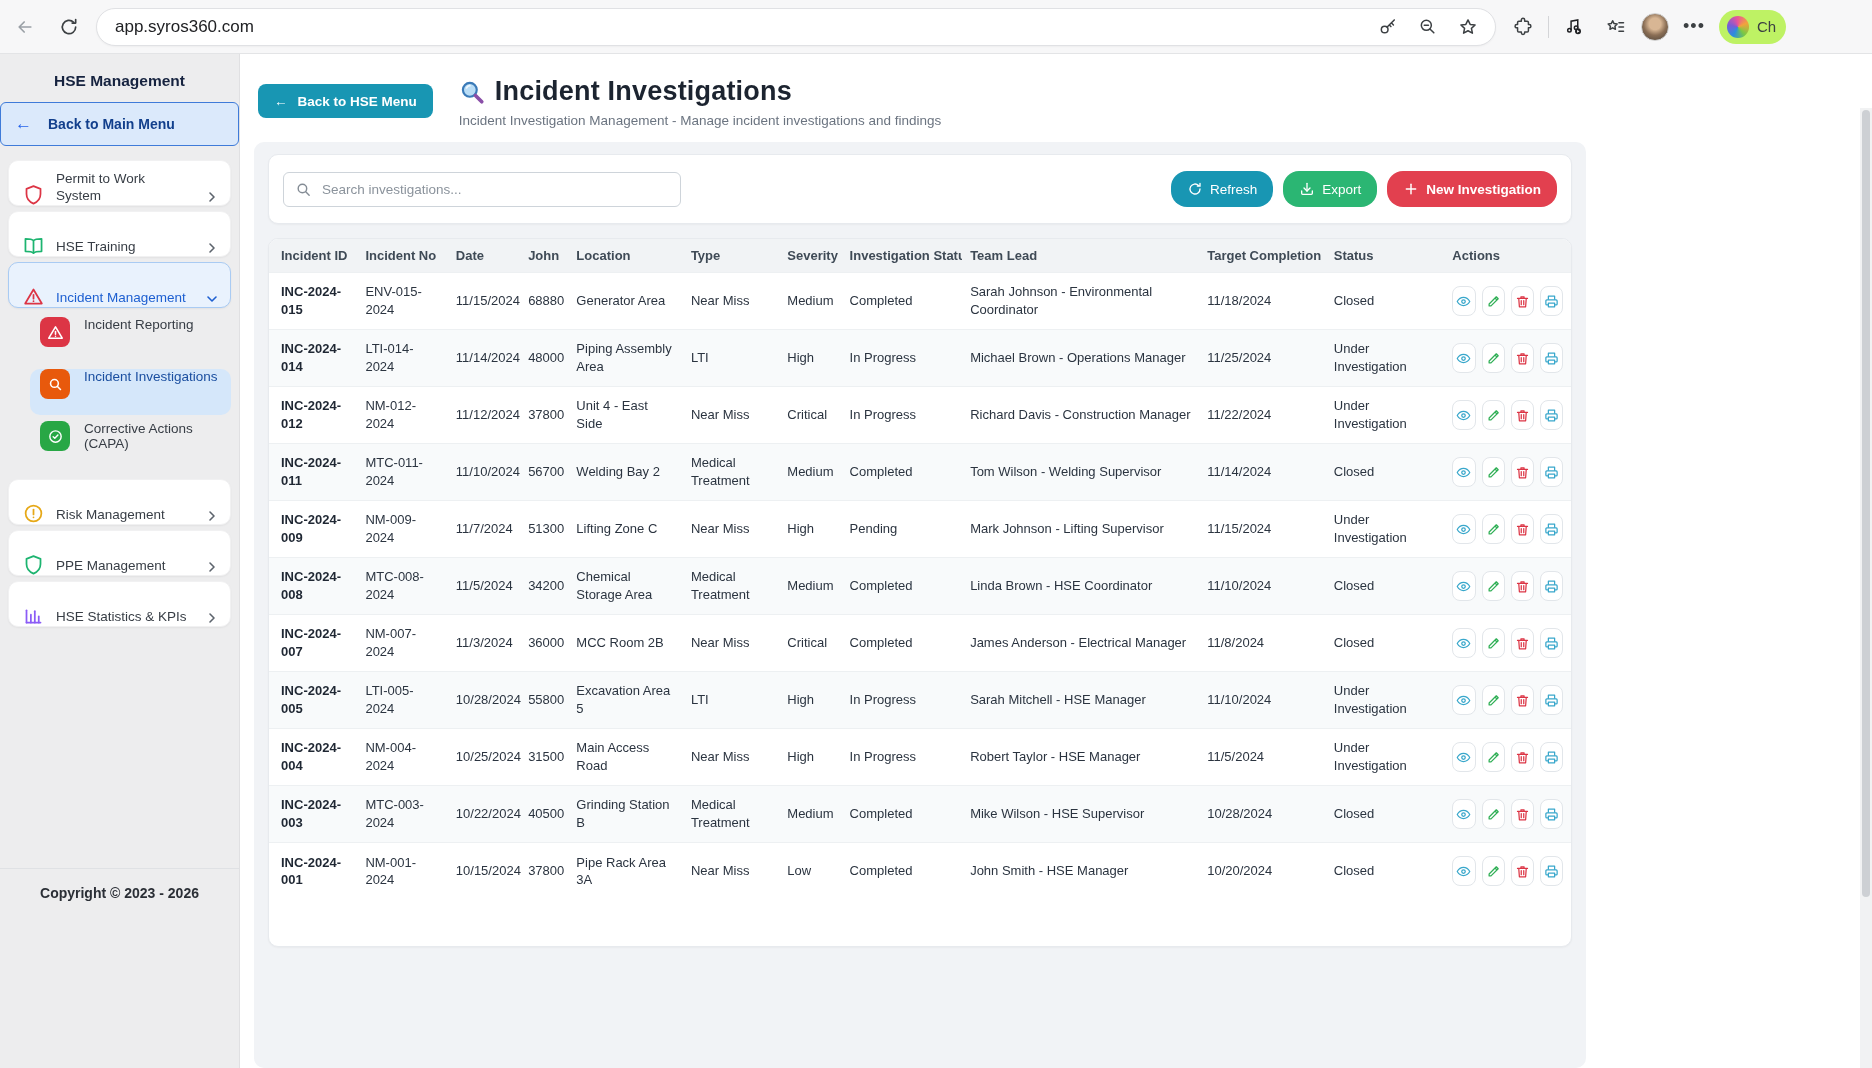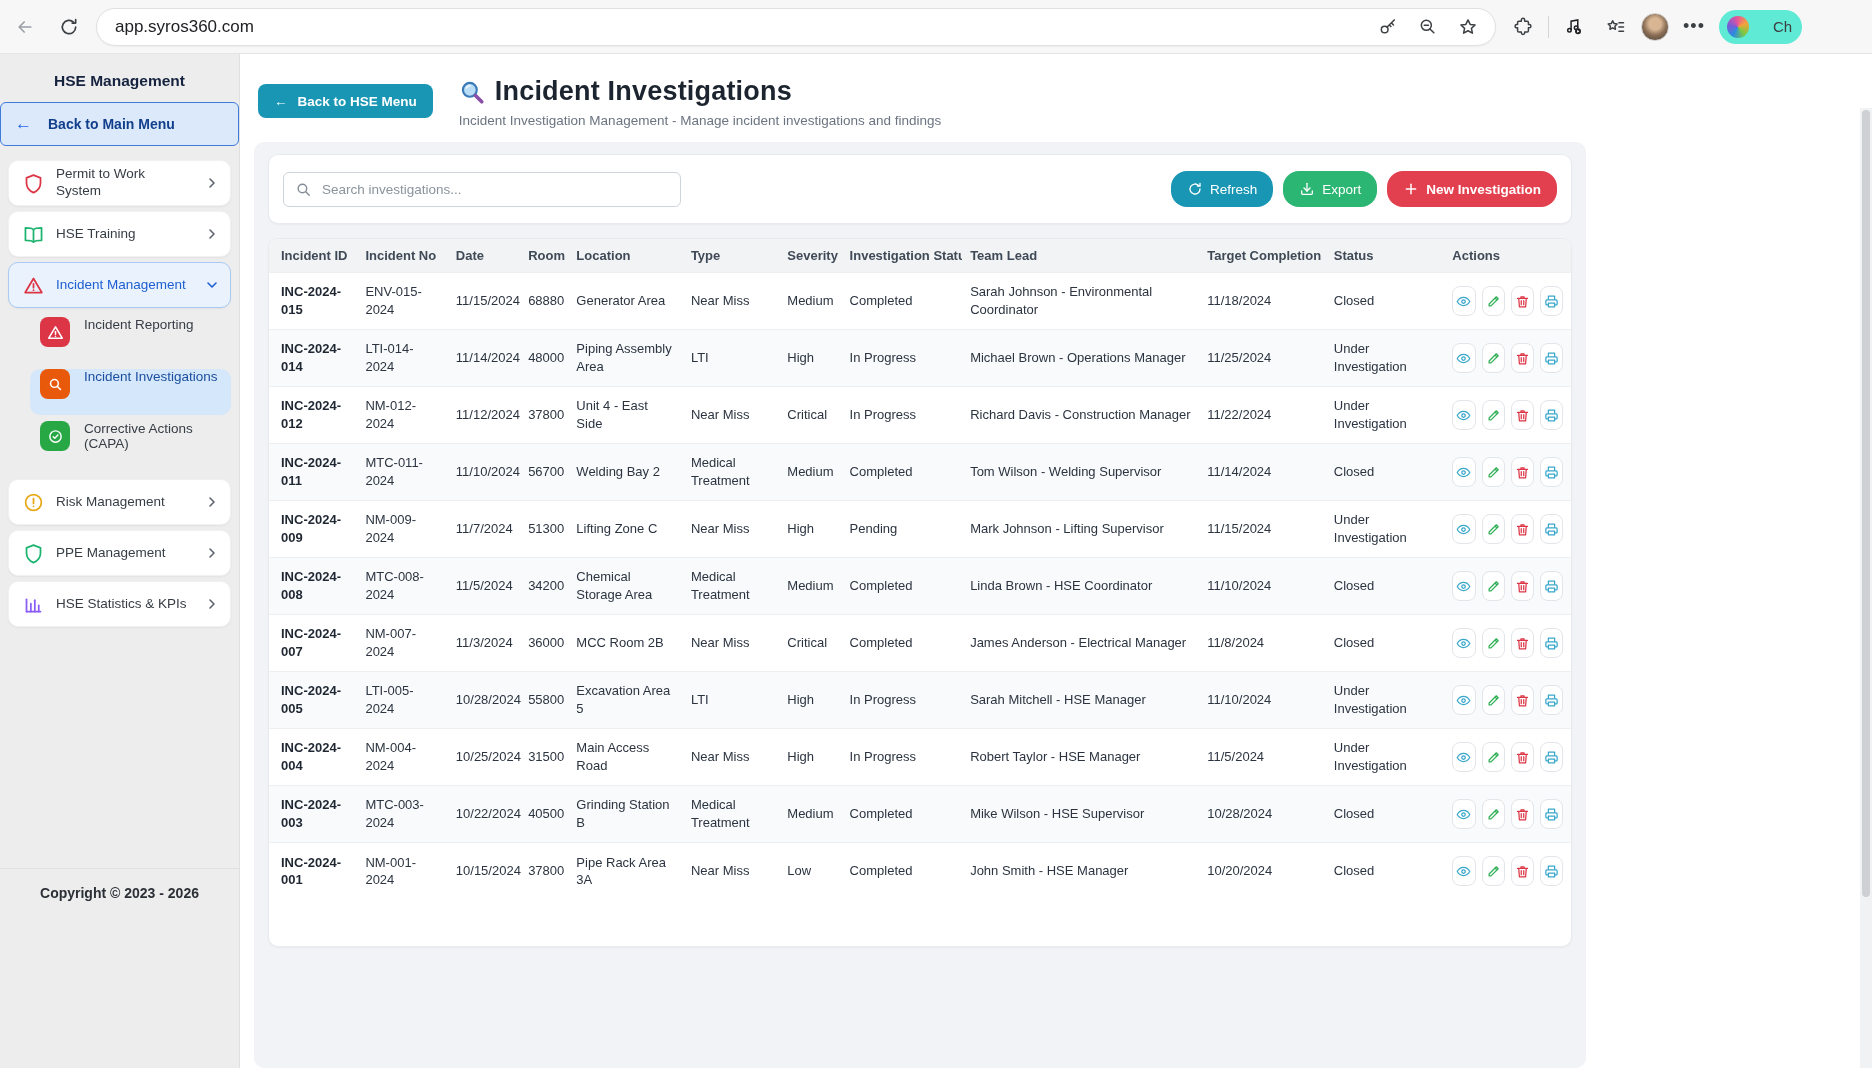--- a/index.html
+++ b/index.html
@@ -15,41 +15,41 @@
   .url-pill { flex:1 1 auto; max-width:1400px; height:38px; background:#fff; border:1px solid #e0e1e4;
     border-radius:19px; display:flex; align-items:center; padding:0 10px 0 18px;
     box-shadow:0 1px 2px rgba(0,0,0,.04); }
   .url-text { flex:1; font-size:17px; color:#202124; }
   .pill-icons { display:flex; gap:6px; }
   .right-cluster { display:flex; align-items:center; gap:8px; }
   .vdiv { width:1px; height:22px; background:#d4d5d8; }
   .avatar { width:28px; height:28px; border-radius:50%;
     background:radial-gradient(circle at 50% 38%, #d8b694 28%, #8a6e55 55%, #474039 100%);
     border:1px solid #cfcfcf; cursor:pointer; }
-  .copilot-pill { display:flex; align-items:center; gap:24px; background:#5eead4; border-radius:17px;
+  .copilot-pill { display:flex; align-items:center; gap:8px; background:#bef264; border-radius:17px;
     height:34px; padding:0 10px 0 8px; cursor:pointer; margin-right:-28px; }
   .copilot-orb { width:22px; height:22px; border-radius:50%;
     background:conic-gradient(from 210deg,#2b8de0,#7b5bd6,#e8539b,#f2a33c,#7ac943,#2b8de0); }
   .copilot-label { font-size:15px; color:#3c4043; }
   .dots { font-size:18px; color:#3c4043; letter-spacing:1px; }
 
   
   .app { display:flex; height:1014px; }
 
   
   .sidebar { width:240px; background:#ededee; display:flex; flex-direction:column;
     padding:12px 0 0; border-right:1px solid #e0e0e2; }
   .sb-title { text-align:center; font-size:15.5px; font-weight:bold; color:#16233f; padding:6px 0 12px; }
   .sb-back { margin:0 1px 14px 0; width:239px; height:44px; background:#dbe9fb; border:1px solid #3f7bd9;
     border-radius:6px; display:flex; align-items:center; gap:16px; padding:0 14px; cursor:pointer;
     font-size:14px; font-weight:bold; color:#123f8c; }
   .sb-back .arrow { color:#2563eb; font-size:17px; font-weight:normal; }
   .sb-nav { flex:1 1 auto; padding:0 8px; overflow:hidden; }
   .sb-item { background:#fff; border:1px solid #f1f1f2; border-radius:10px; height:46px; margin-bottom:5px;
-    display:flex; align-items:center; gap:12px; padding:0 10px 0 14px; cursor:pointer;
+    display:flex; align-items:flex-end; gap:12px; padding:0 10px 0 14px; cursor:pointer;
     box-shadow:0 1px 2px rgba(0,0,0,.05); }
   .sb-item .lbl { flex:1; font-size:13.5px; color:#373d45; line-height:1.25; }
   .sb-item svg.mi { width:21px; height:21px; flex:0 0 auto; }
   .chev { width:16px; height:16px; flex:0 0 auto; }
   .sb-item.expanded { background:#e9f2fd; border:1px solid #a9cbf3; }
   .sb-item.expanded .lbl { color:#1d5fd1; }
   .sb-item.tall { height:56px; }
   .sb-item.tall .lbl { text-align:center; }
   .sb-sub { padding:4px 0 6px 22px; }
   .sb-subitem { height:46px; border-radius:10px; display:flex; align-items:flex-start; gap:14px;
@@ -369,21 +369,21 @@
             <col style="width:236px">
               <col style="width:126px">
               <col style="width:118px">
               <col style="width:126px">
           </colgroup>
           <thead>
             <tr>
               <th>Incident ID</th>
               <th>Incident No</th>
               <th>Date</th>
-              <th>Room</th>
+              <th>John</th>
               <th>Location</th>
               <th>Type</th>
               <th>Severity</th>
               <th>Investigation Status</th>
               <th>Team Lead</th>
               <th>Target Completion</th>
               <th>Status</th>
               <th>Actions</th>
             </tr>
           </thead>

